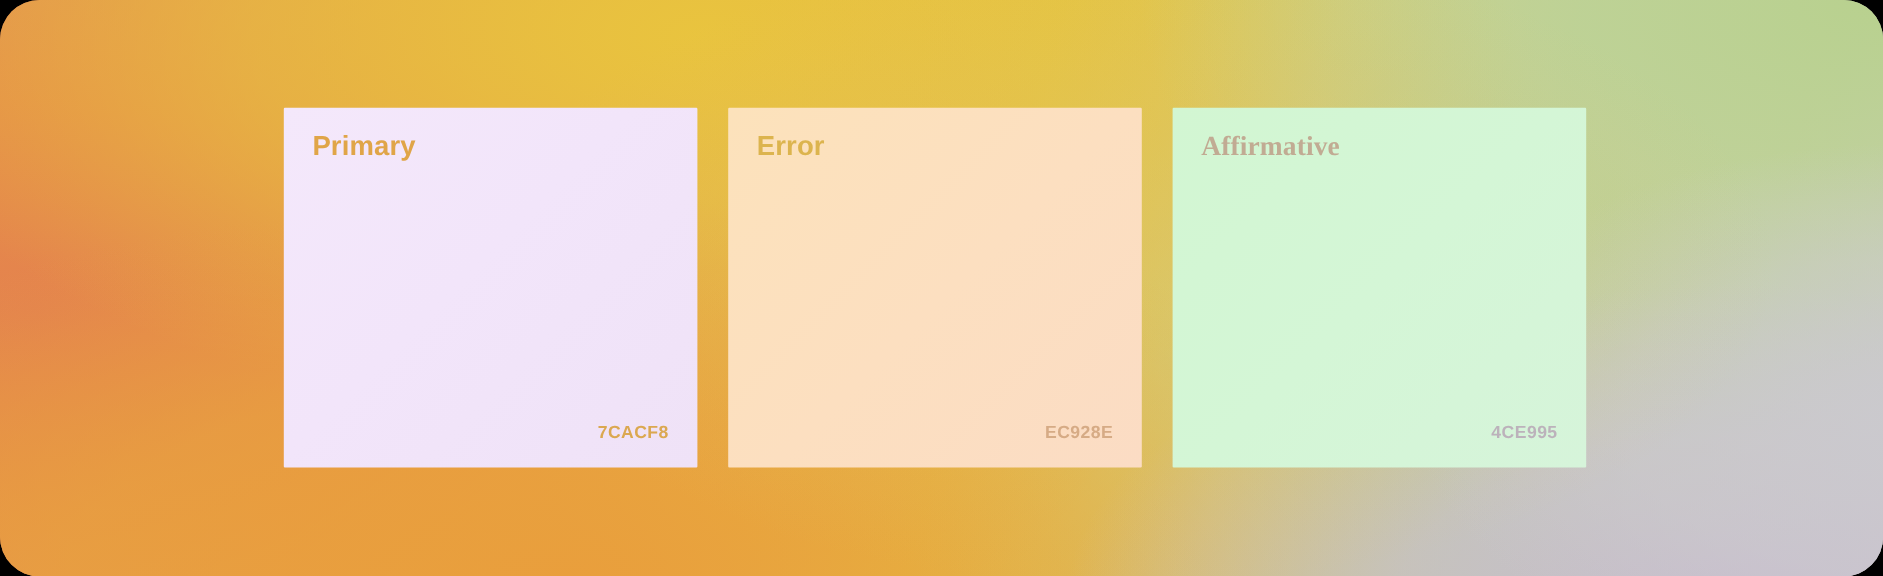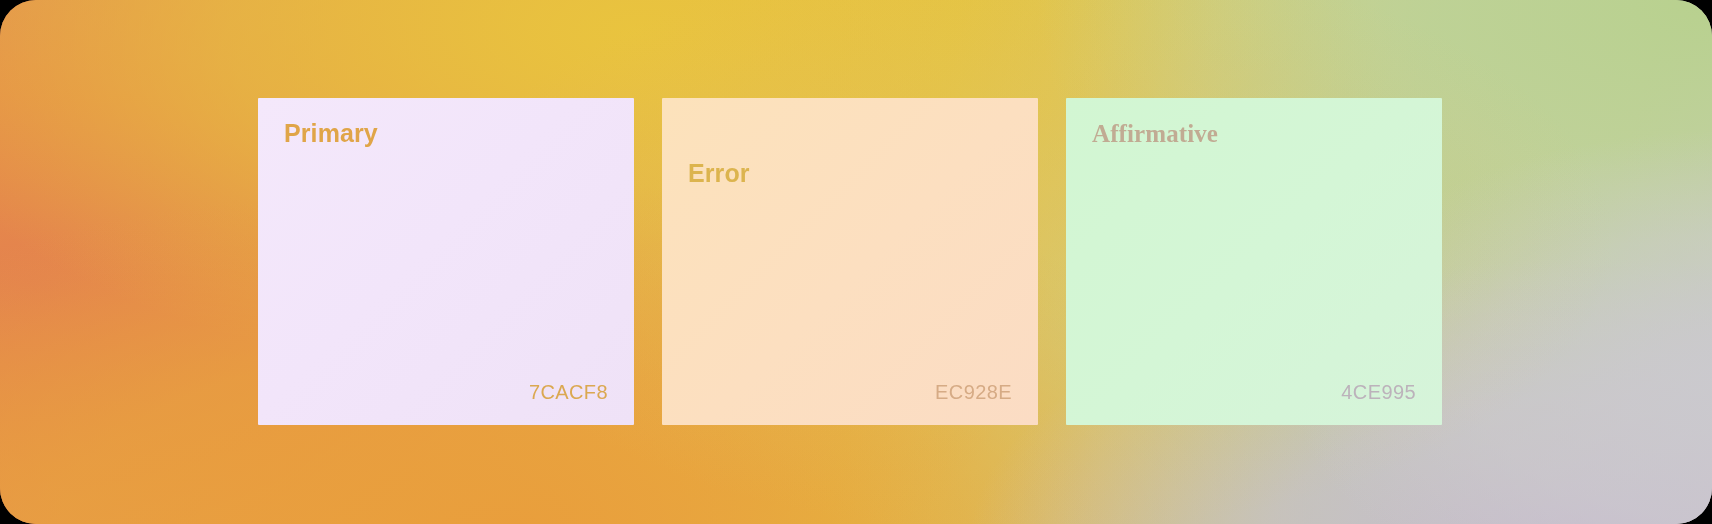--- a/index.html
+++ b/index.html
@@ -125,27 +125,27 @@
   }
 
   .swatch-title {
     font-size: 25px;
     font-weight: bold;
     letter-spacing: 0.1px;
     line-height: 1.1;
   }
 
   .tone-primary .swatch-title { color: #e0a548; }
-  .tone-error .swatch-title { color: #dcb44e; margin-top: 40px; }
+  .tone-error .swatch-title { color: #dcb44e; }
   .tone-affirmative .swatch-title { color: #c1ab93; font-family: Liberation Serif, serif; }
 
   .swatch-hex {
     align-self: flex-end;
-    font-size: 20px;
-    font-weight: normal;
+    font-size: 16px;
+    font-weight: bold;
     letter-spacing: 0.4px;
     line-height: 1.1;
   }
 
   .tone-primary .swatch-hex { color: #dba851; }
   .tone-error .swatch-hex { color: #d6ab85; text-align: right; }
   .tone-affirmative .swatch-hex { color: #bcb2bb; }
 </style>
 </head>
 <body>

